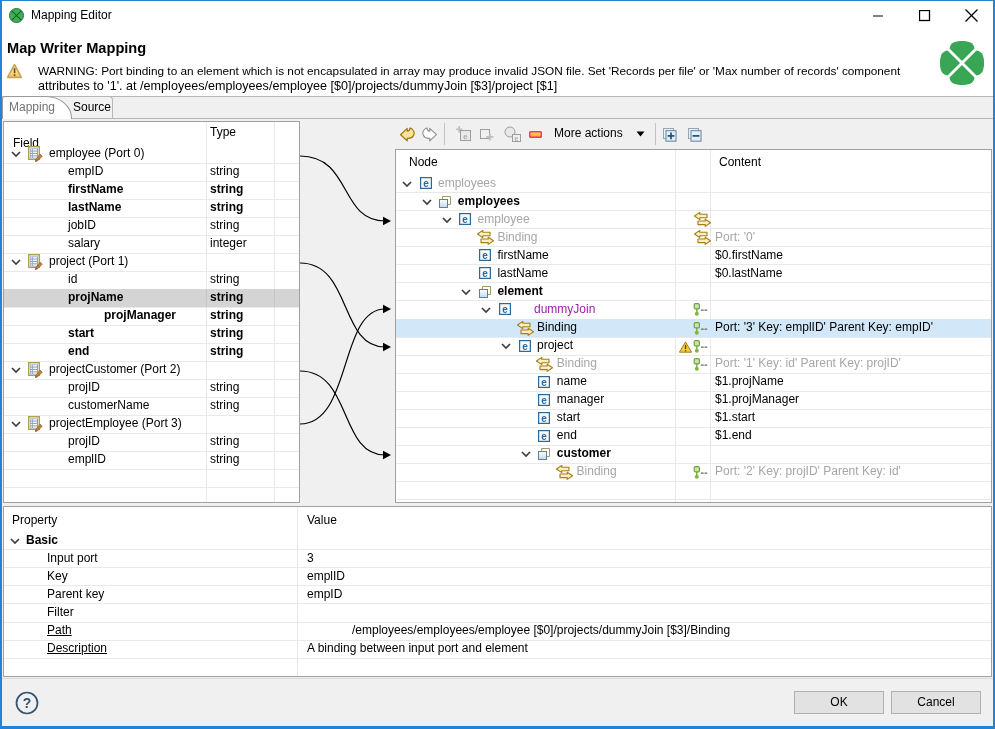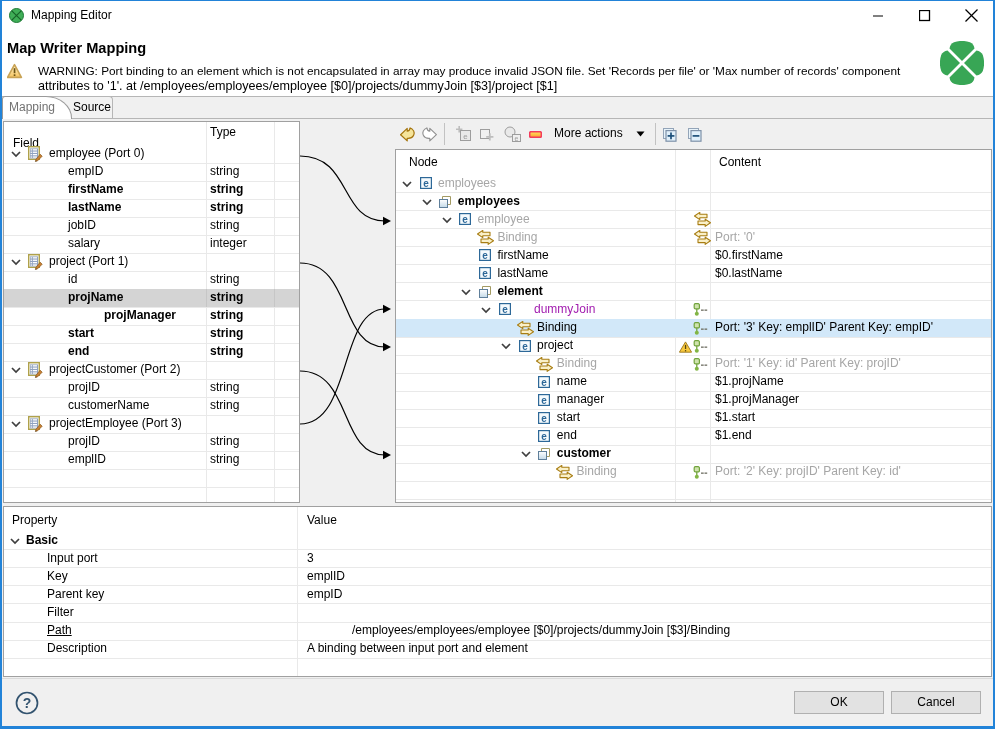--- a/index.html
+++ b/index.html
@@ -451,21 +451,21 @@
 <div style="position:absolute;left:307px;top:568.7px;font:normal 12px 'Liberation Sans', sans-serif;color:#000;white-space:nowrap;">emplID</div>
 <div style="position:absolute;left:4px;top:585.3000000000001px;width:987px;height:1px;background:#e9e9e9;"></div>
 <div style="position:absolute;left:47px;top:586.8000000000001px;font:normal 12px 'Liberation Sans', sans-serif;color:#000;white-space:nowrap;">Parent key</div>
 <div style="position:absolute;left:307px;top:586.8000000000001px;font:normal 12px 'Liberation Sans', sans-serif;color:#000;white-space:nowrap;">empID</div>
 <div style="position:absolute;left:4px;top:603.4000000000001px;width:987px;height:1px;background:#e9e9e9;"></div>
 <div style="position:absolute;left:47px;top:604.9000000000001px;font:normal 12px 'Liberation Sans', sans-serif;color:#000;white-space:nowrap;">Filter</div>
 <div style="position:absolute;left:4px;top:621.5000000000001px;width:987px;height:1px;background:#e9e9e9;"></div>
 <div style="position:absolute;left:47px;top:623.0000000000001px;font:normal 12px 'Liberation Sans', sans-serif;color:#000;white-space:nowrap;text-decoration:underline;">Path</div>
 <div style="position:absolute;left:307px;top:623.0000000000001px;font:normal 12px 'Liberation Sans', sans-serif;color:#000;white-space:nowrap;margin-left:45px;">/employees/employees/employee [$0]/projects/dummyJoin [$3]/Binding</div>
 <div style="position:absolute;left:4px;top:639.6000000000001px;width:987px;height:1px;background:#e9e9e9;"></div>
-<div style="position:absolute;left:47px;top:641.1000000000001px;font:normal 12px 'Liberation Sans', sans-serif;color:#000;white-space:nowrap;">Description</div>
+<div style="position:absolute;left:47px;top:641.1000000000001px;font:normal 12px 'Liberation Sans', sans-serif;color:#000;white-space:nowrap;text-decoration:underline;">Description</div>
 <div style="position:absolute;left:307px;top:641.1000000000001px;font:normal 12px 'Liberation Sans', sans-serif;color:#000;white-space:nowrap;">A binding between input port and element</div>
 <div style="position:absolute;left:4px;top:657.7000000000002px;width:987px;height:1px;background:#e9e9e9;"></div>
 <div style="position:absolute;left:0px;top:679px;width:995px;height:47px;background:#f0f0f0;"></div>
 <div style="position:absolute;left:0px;top:678px;width:995px;height:1px;background:#dadada;"></div>
 <svg width="24" height="24" viewBox="0 0 24 24" style="position:absolute;left:15px;top:691px;">
     <circle cx="12" cy="12" r="10.5" fill="none" stroke="#32536f" stroke-width="1.7"></circle>
     <text x="12" y="17" font-family="Liberation Sans" font-size="14" font-weight="bold" fill="#32536f" text-anchor="middle">?</text>
   </svg>
 <div style="position:absolute;left:794px;top:691px;width:90px;height:23px;background:#e2e2e2;border:1px solid #b0b0b0;font:12px 'Liberation Sans',sans-serif;color:#000;text-align:center;line-height:21px;">OK</div>
 <div style="position:absolute;left:891px;top:691px;width:90px;height:23px;background:#e2e2e2;border:1px solid #b0b0b0;font:12px 'Liberation Sans',sans-serif;color:#000;text-align:center;line-height:21px;">Cancel</div>

